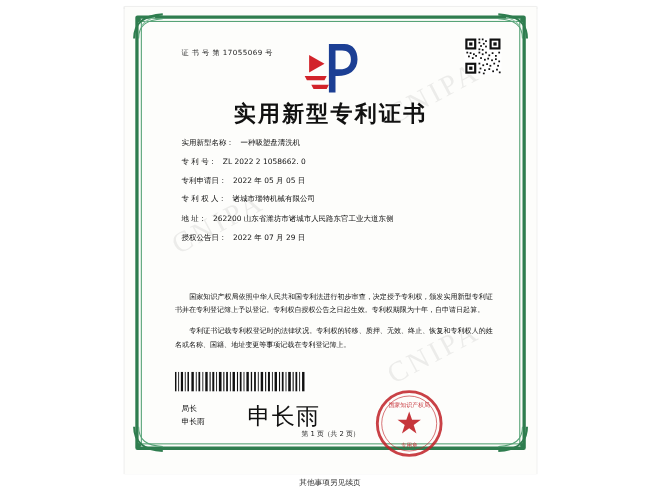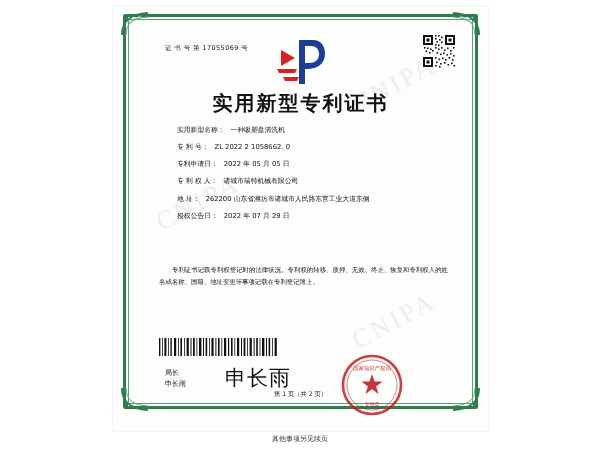--- a/index.html
+++ b/index.html
@@ -127,21 +127,21 @@
     right: 42px;
   }
   .row {
     font-size: 6.8px;
     color: #111;
     margin-bottom: 9px;
     line-height: 1.2;
     white-space: nowrap;
     font-family: "DejaVu Sans", sans-serif;
   }
-  .lbl { display: inline-block; margin-left: 12px; }
+  .lbl { display: inline-block; }
   .val { display: inline-block; margin-left: 6px; }
   .row-split { display: flex; }
   .row-split .half { width: 50%; }
 
   
   .body-text {
     position: absolute;
     left: 46px;
     right: 40px;
     top: 258px;
@@ -348,20 +348,21 @@
         <span class="lbl">地 址：</span><span class="val">262200 山东省潍坊市诸城市人民路东官工业大道东侧</span>
       </div>
       <div class="row row-split">
         <div class="half">
           <span class="lbl">授权公告日：</span><span class="val">2022 年 07 月 29 日</span>
         </div>
       </div>
     </div>
 
     <div class="body-text">
+      <p>国家知识产权局依照中华人民共和国专利法进行初步审查，决定授予专利权，颁发实用新型专利证书并在专利登记簿上予以登记。专利权自授权公告之日起生效。专利权期限为十年，自申请日起算。</p>
       <p>专利证书记载专利权登记时的法律状况。专利权的转移、质押、无效、终止、恢复和专利权人的姓名或名称、国籍、地址变更等事项记载在专利登记簿上。</p>
     </div>
 
     <div class="barcode">
       <svg width="120" height="18" viewBox="0 0 120 18">
         <rect width="120" height="18" fill="#fff"></rect>
         <g fill="#111">
           <rect x="0" y="0" width="1.4" height="18"></rect>
             <rect x="3" y="0" width="0.8" height="18"></rect>
           <rect x="5.4" y="0" width="2" height="18"></rect>

